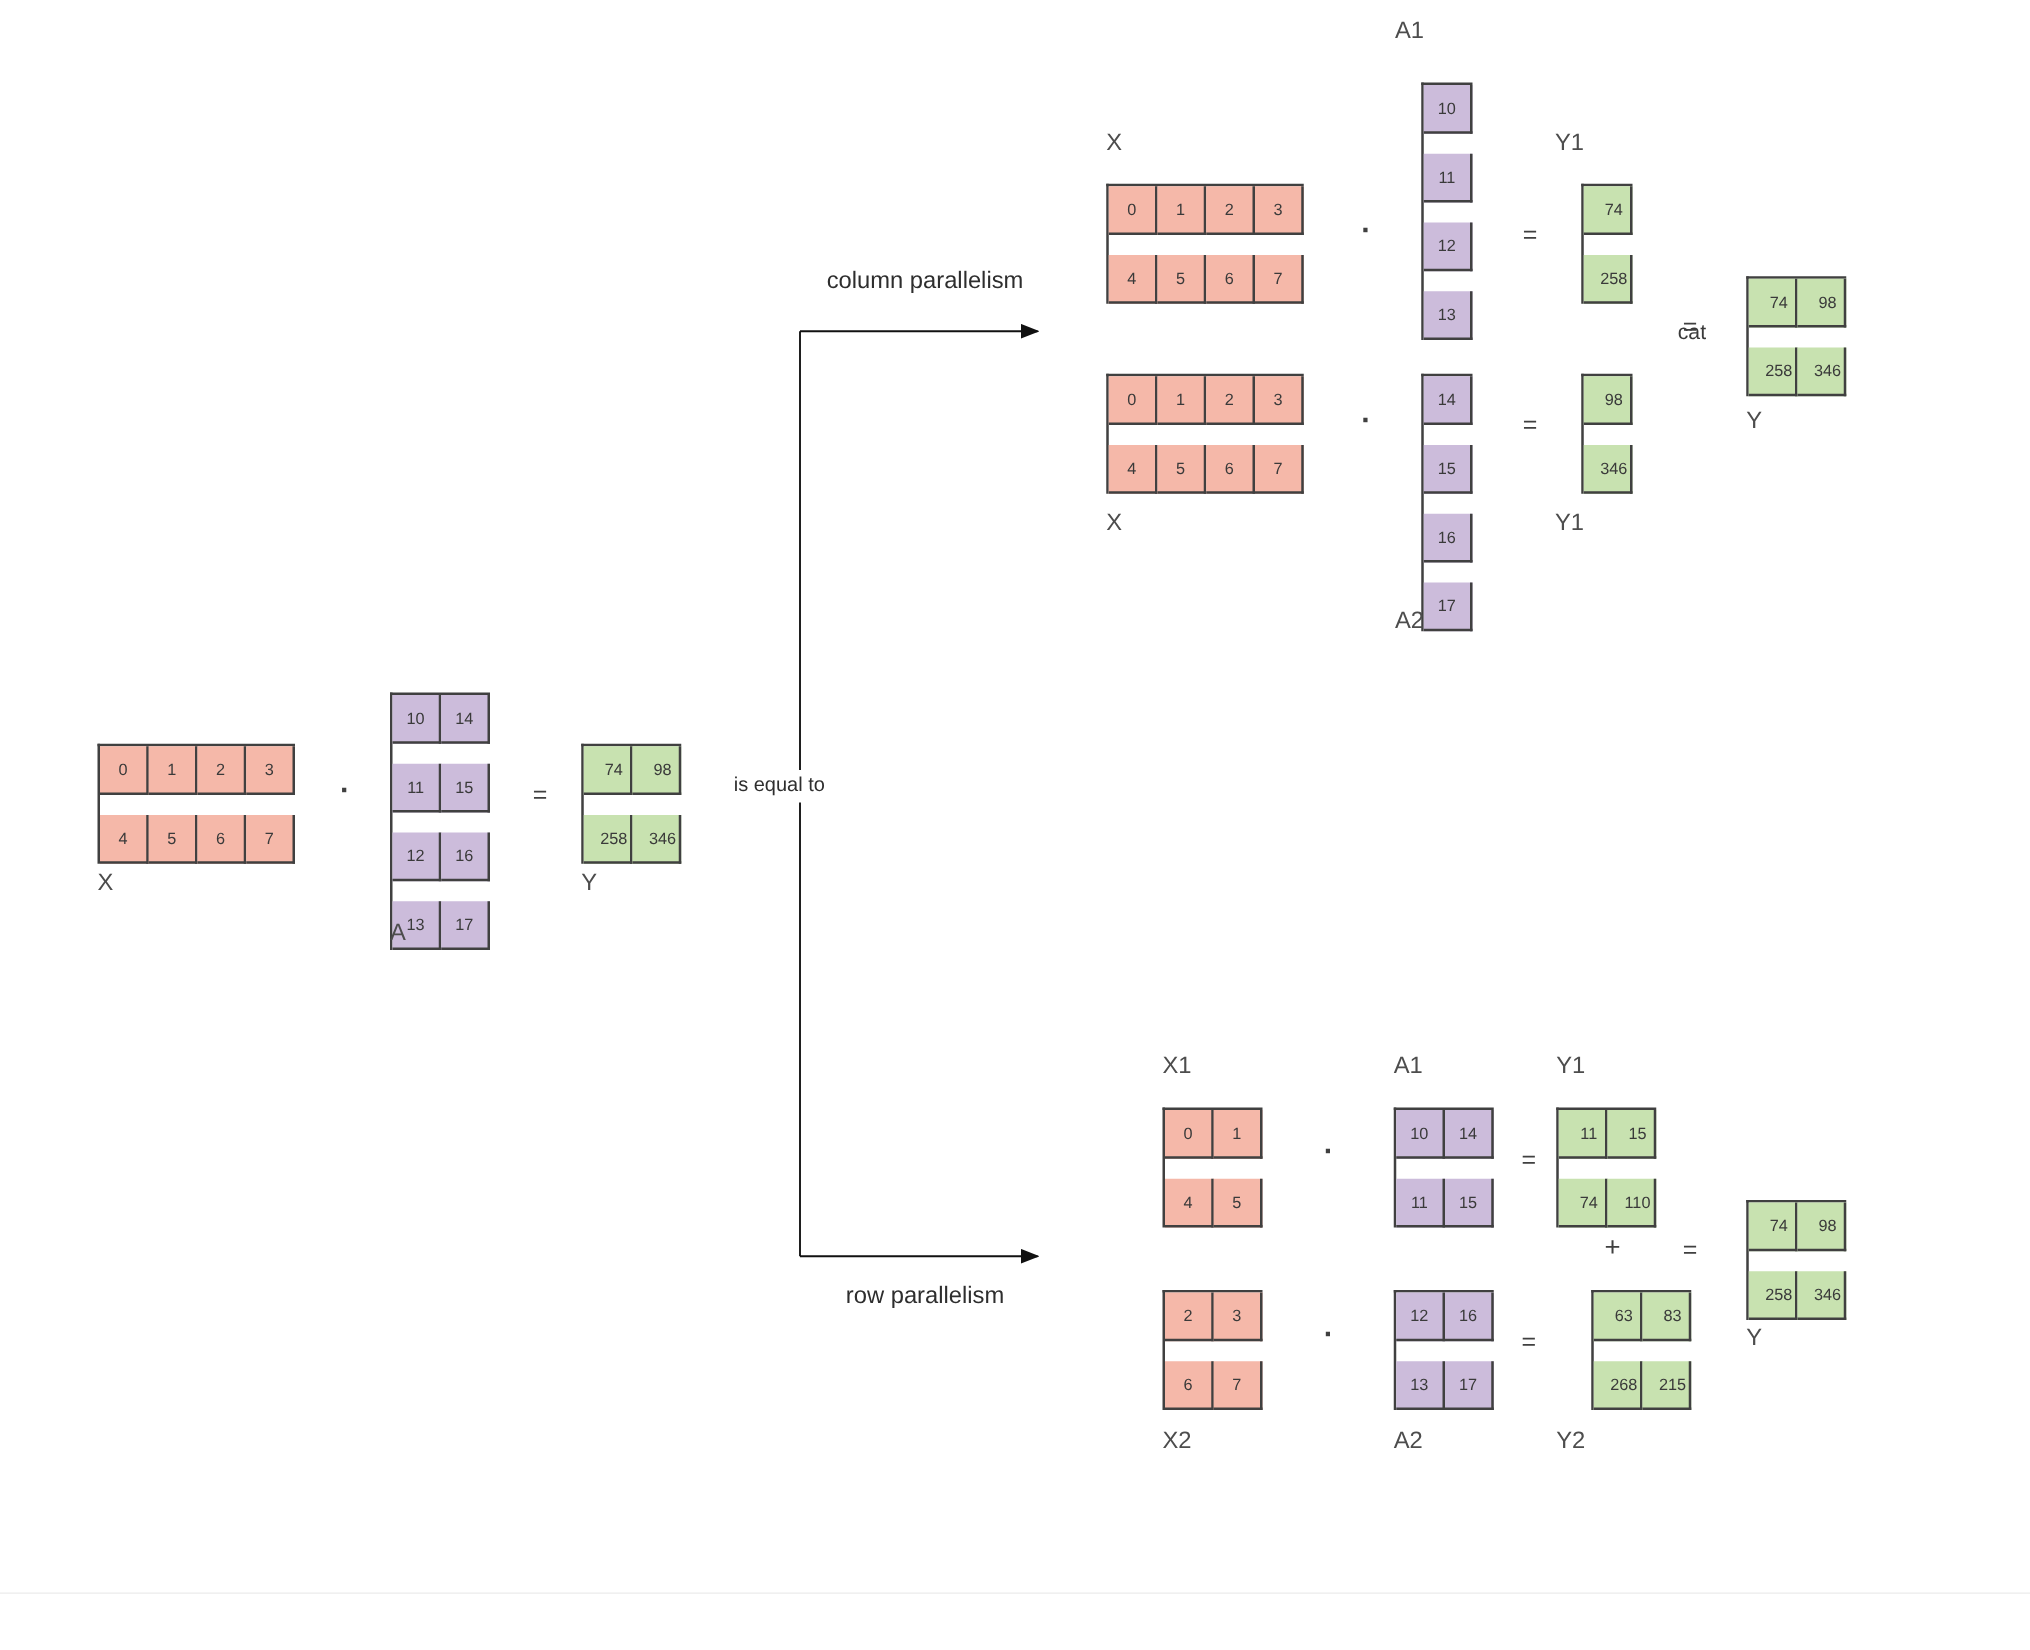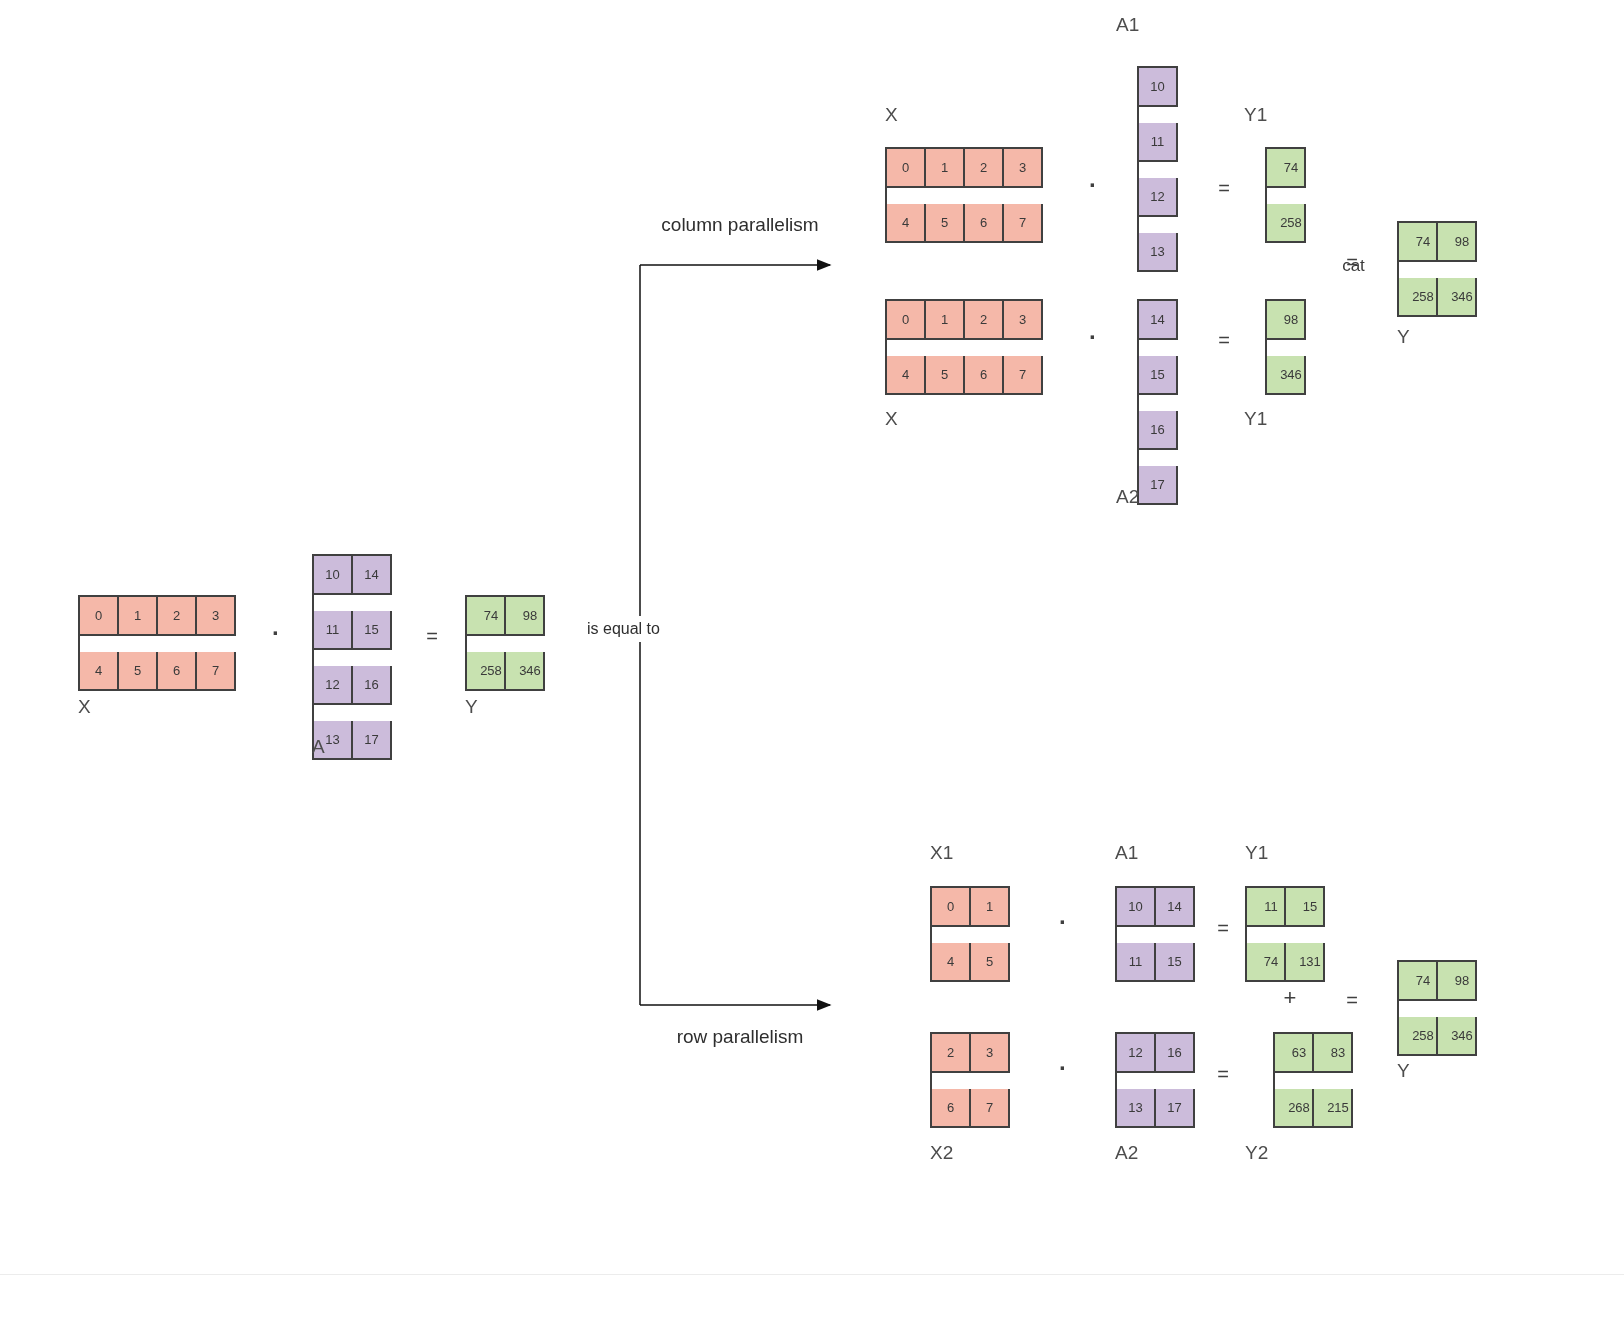--- a/index.html
+++ b/index.html
@@ -292,21 +292,21 @@
       </div>
     </div>
   <div class="op" style="left:1209px; top:914px; width:28px;">=</div>
   <div class="matrix green" style="left:1245px; top:886px;">
       <div class="mrow">
         <div class="mcell">11</div>
         <div class="mcell">15</div>
       </div>
       <div class="mrow">
         <div class="mcell">74</div>
-        <div class="mcell">131</div>
+        <div class="mcell">110</div>
       </div>
     </div>
 
   <div class="op plus" style="left:1276px; top:984px; width:28px;">+</div>
   <div class="op" style="left:1338px; top:986px; width:28px;">=</div>
 
   <div class="matrix green" style="left:1397px; top:960px;">
       <div class="mrow">
         <div class="mcell">74</div>
         <div class="mcell">98</div>

